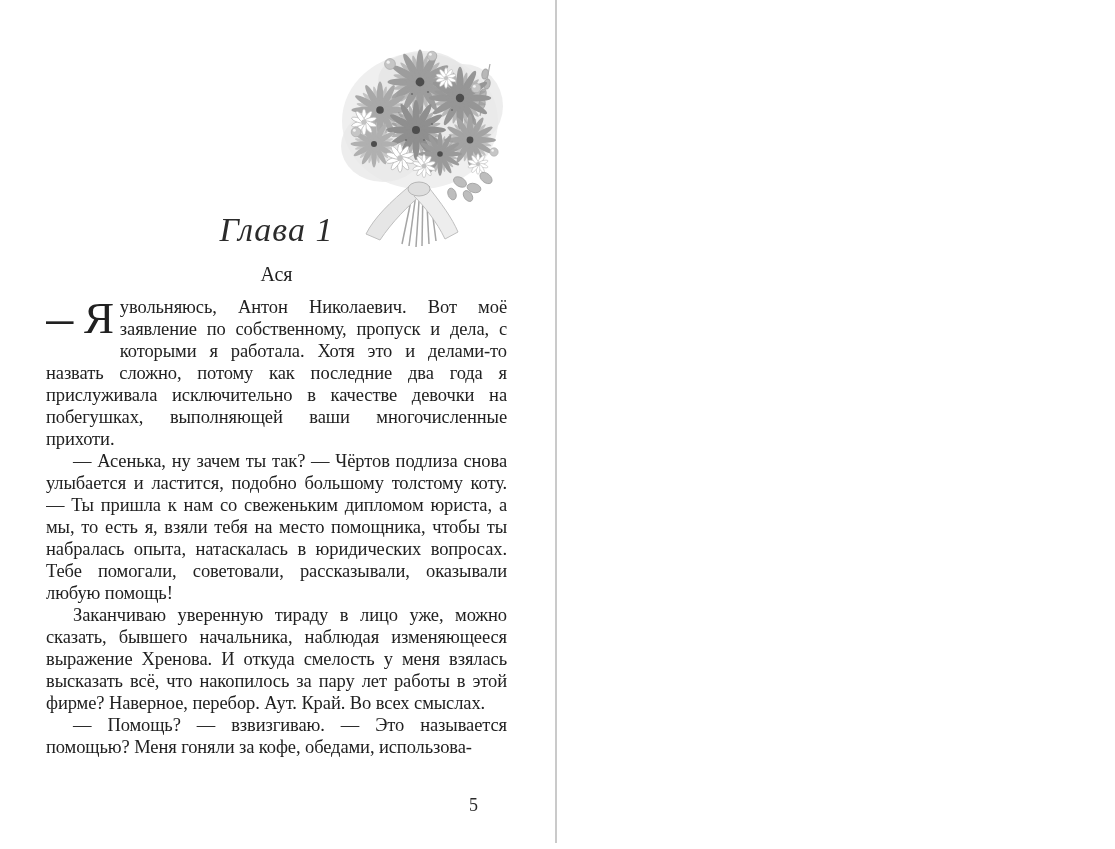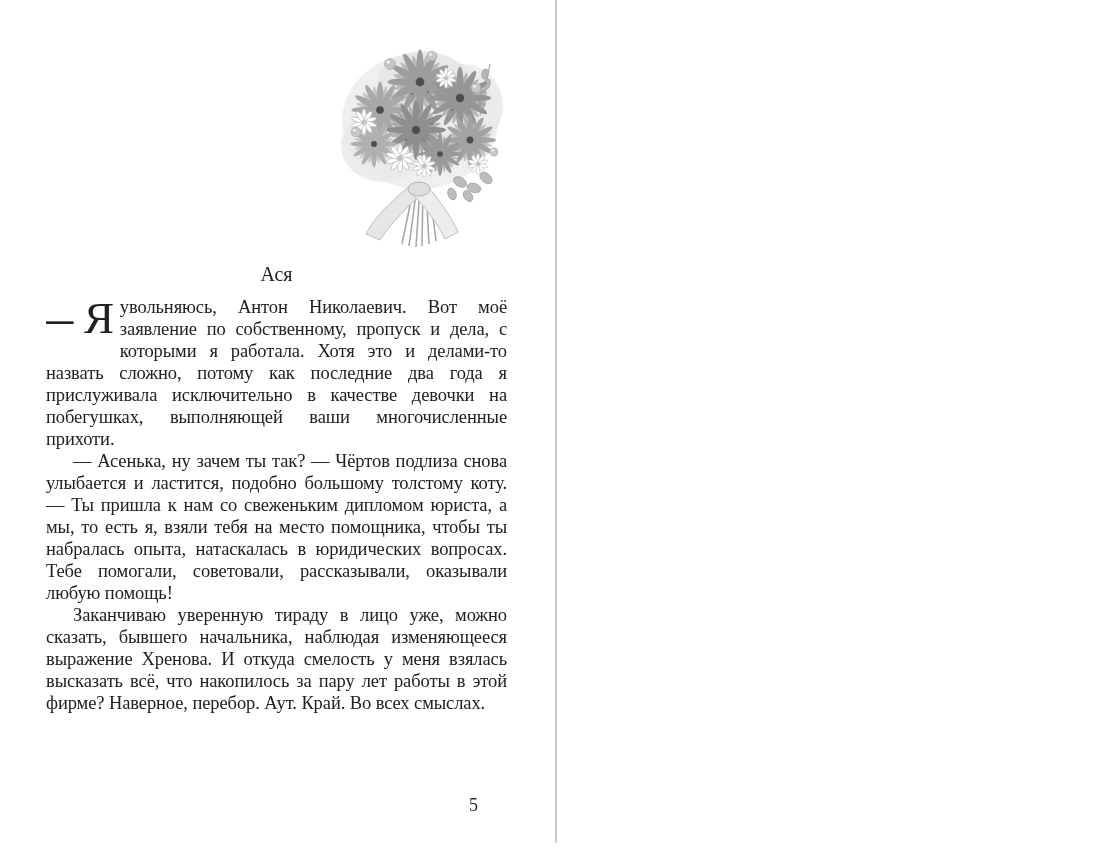--- a/index.html
+++ b/index.html
@@ -194,30 +194,32 @@
         <line x1="95" y1="150" x2="94" y2="210"></line>
         <line x1="98" y1="150" x2="101" y2="208"></line>
         <line x1="101" y1="150" x2="108" y2="205"></line>
       </g>
 
       <path d="M84 148 C62 166 46 182 38 198 L52 204 C64 186 80 170 94 158 Z" fill="#e6e6e6" stroke="#bfbfbf" stroke-width="1"></path>
       <path d="M98 148 C114 168 124 182 130 196 L117 203 C109 186 96 170 86 160 Z" fill="#ededed" stroke="#bfbfbf" stroke-width="1"></path>
       <ellipse cx="91" cy="153" rx="11" ry="7" fill="#dedede" stroke="#b5b5b5" stroke-width="1"></ellipse>
     </svg>
 
+    <div class="chapter-title">Глава 1</div>
 
     <div class="section-title">Ася</div>
 
     <div class="body-text body-left">
         <p><span class="dropcap">
             <span class="dc-dash">—</span>
             <span class="dc-letter">Я</span>
           </span>увольняюсь, Антон Николаевич. Вот моё заявление по собственному, пропуск и дела, с которыми я работала. Хотя это и делами-то назвать сложно, потому как последние два года я прислуживала исключительно в качестве девочки на побегушках, выполняющей ваши многочисленные прихоти.</p>
         <p class="indent">— Асенька, ну зачем ты так? — Чёртов подлиза снова улыбается и ластится, подобно большому толстому коту. — Ты пришла к нам со свеженьким дипломом юриста, а мы, то есть я, взяли тебя на место помощника, чтобы ты набралась опыта, натаскалась в юридических вопросах. Тебе помогали, советовали, рассказывали, оказывали любую помощь!</p>
         <p class="indent">Заканчиваю уверенную тираду в лицо уже, можно сказать, бывшего начальника, наблюдая изменяющееся выражение Хренова. И откуда смелость у меня взялась высказать всё, что накопилось за пару лет работы в этой фирме? Наверное, перебор. Аут. Край. Во всех смыслах.</p>
+        <p class="indent">— Помощь? — взвизгиваю. — Это называется помощью? Меня гоняли за кофе, обедами, использова-</p>
       </div>
 
     <div class="page-num page-num-left">5</div>
   </div>
 
   <div class="divider"></div>
 
   <div class="page page-right">
 
     

